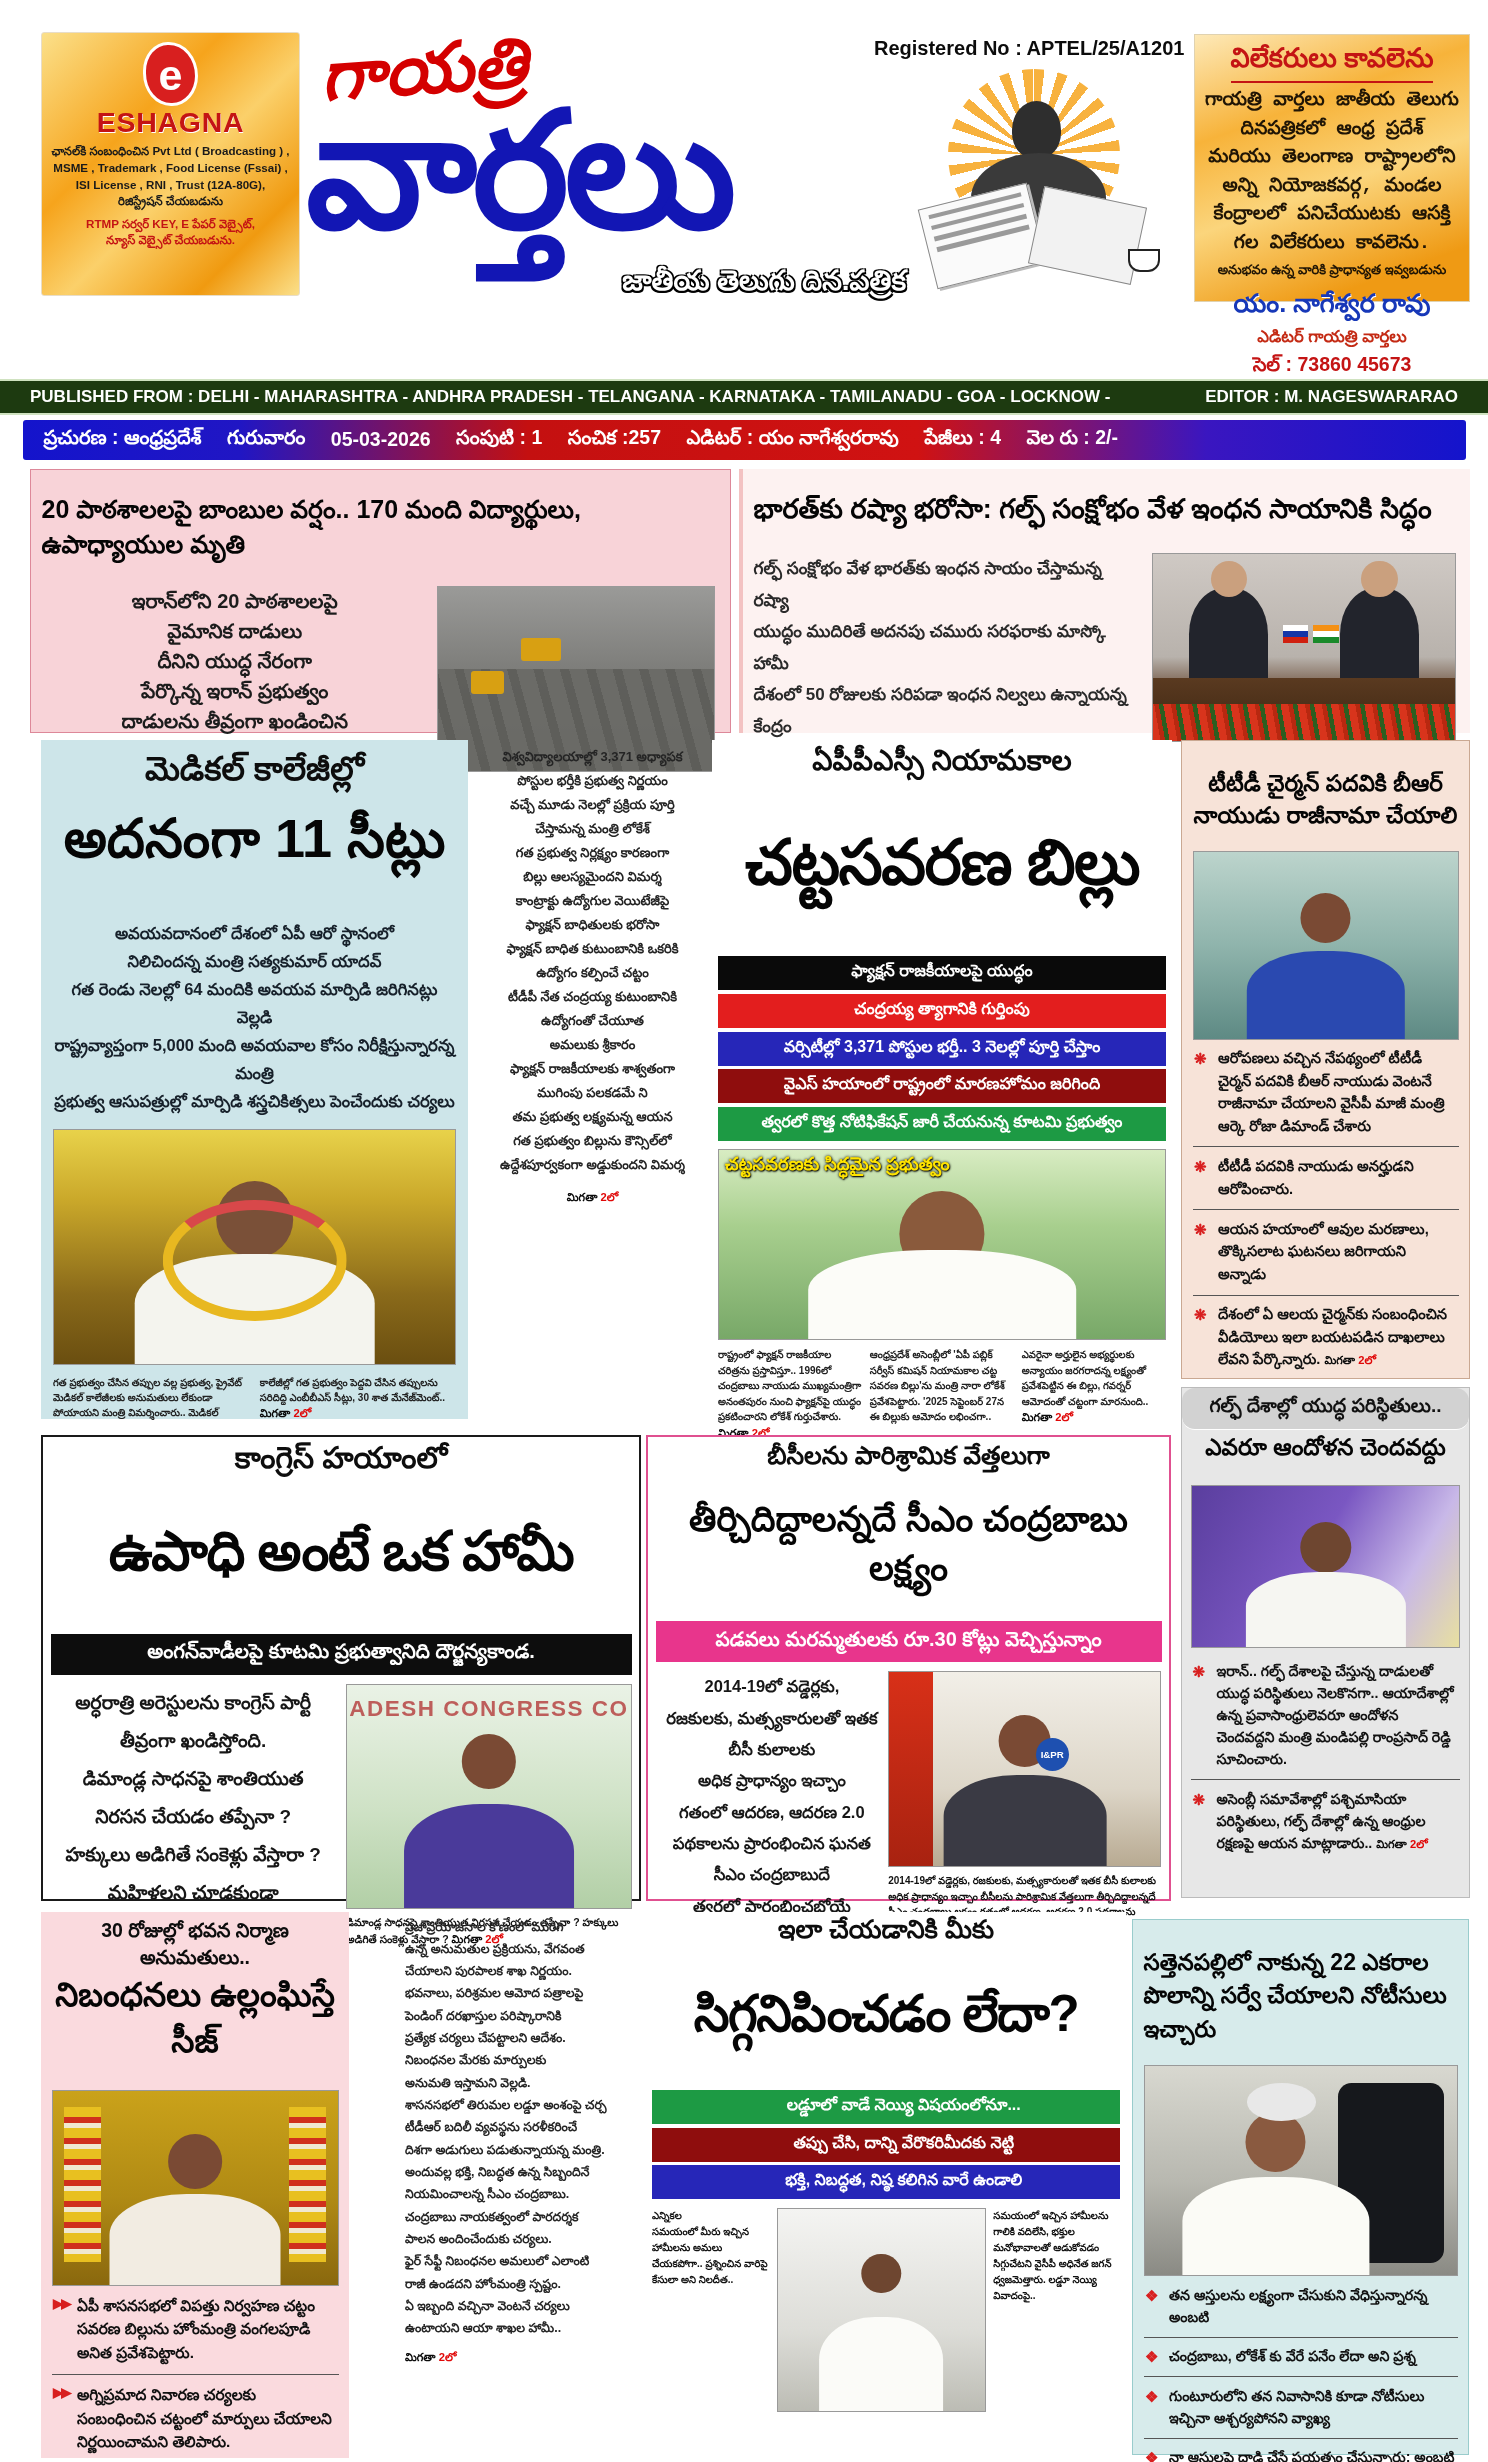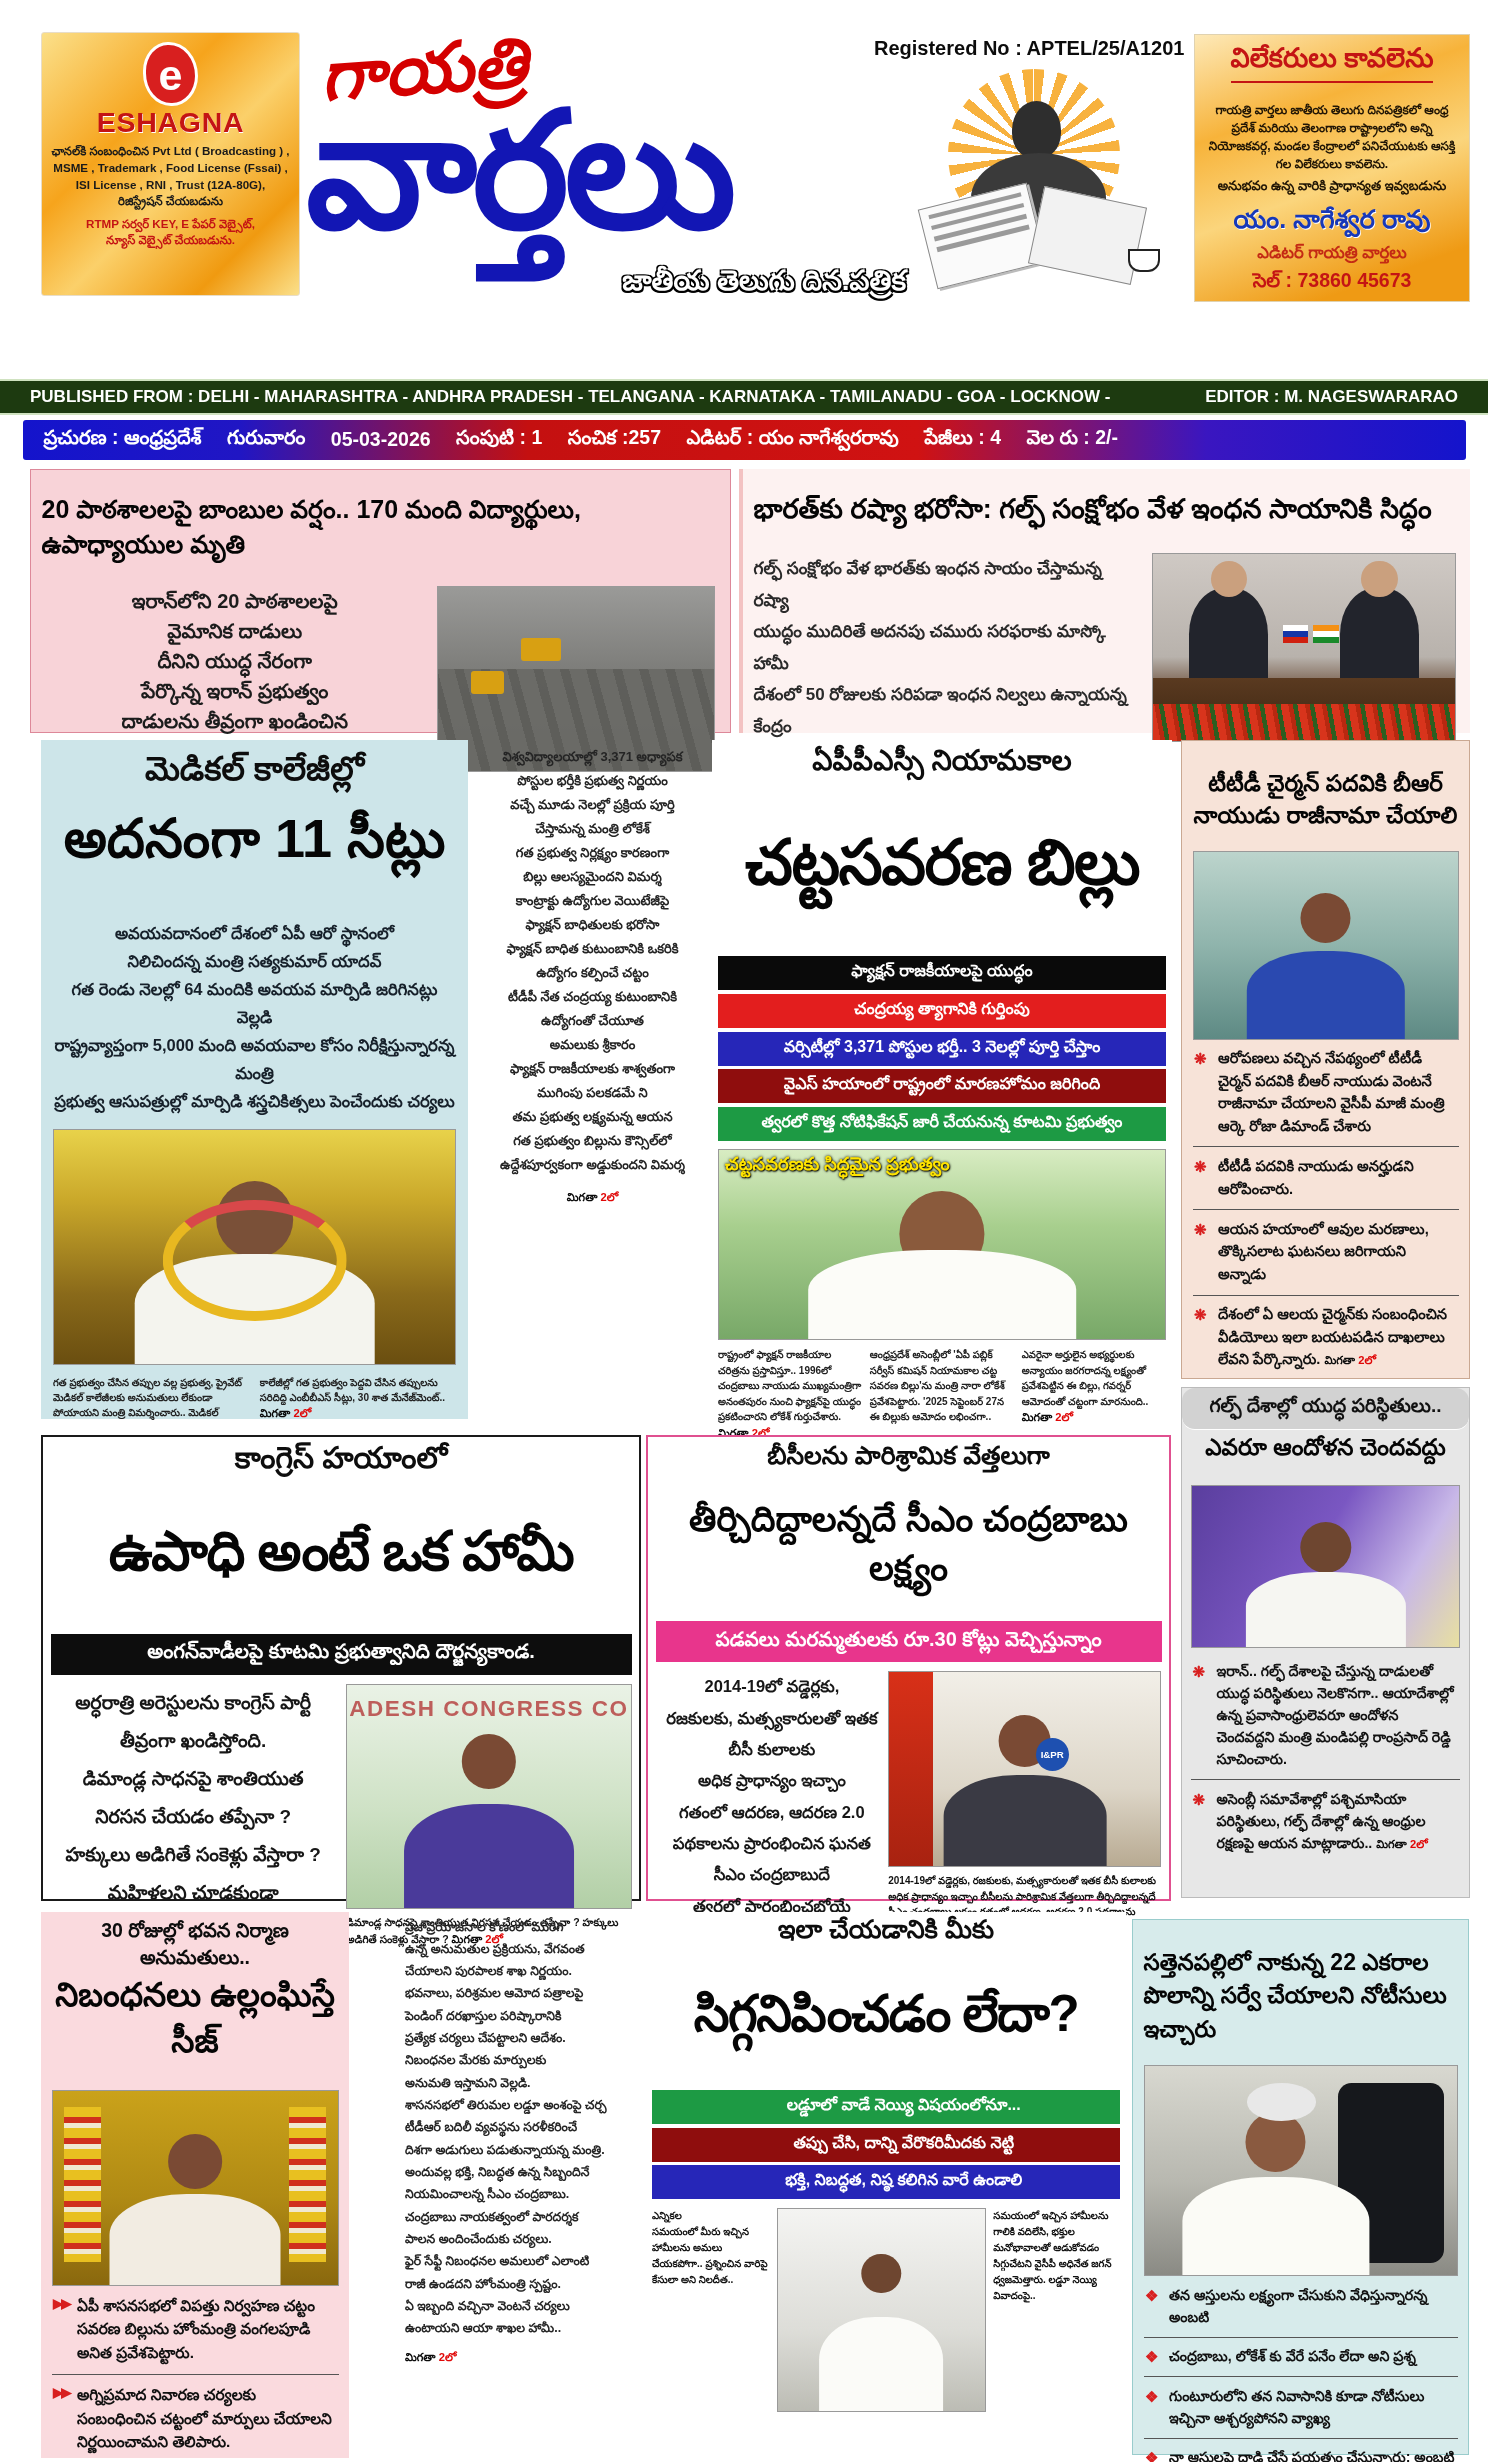--- a/index.html
+++ b/index.html
@@ -29,21 +29,21 @@
   .rd-head{position:absolute;left:131px;top:31.5px;width:49px;height:58px;border-radius:50% 50% 45% 45%;background:#2e2e2e;}
   .rd-body{position:absolute;left:90px;top:84px;width:135px;height:90px;border-radius:50% 50% 10% 10%;background:#3a3a3a;}
   .rd-paper{position:absolute;left:45px;top:126px;width:112px;height:82px;background:#fafafa;border:1.5px solid #888;transform:rotate(-14deg);box-shadow:2.2px 2.2px 0 #bbb;}
   .rd-paper i{display:block;height:4.5px;margin:6.7px 7.5px 0;background:#9a9a9a;}
   .rd-paper2{position:absolute;left:154px;top:127px;width:105px;height:79px;background:#f2f2f2;border:1.5px solid #888;transform:rotate(12deg);}
   .rd-cup{position:absolute;left:247px;top:180px;width:31.5px;height:22.5px;background:#fff;border:2.2px solid #222;border-radius:0 0 12px 12px;}
   .adbox{position:absolute;left:1194px;top:34px;width:276px;height:268px;
     background:linear-gradient(160deg,#fde9b8 0%,#f7b33a 30%,#fbd57c 55%,#ef9a14 85%);
     border:1.5px solid #e0d2b0;text-align:center;padding:7.5px 9px;}
   .ad-title{font-size:27px;font-weight:bold;color:#c41414;border-bottom:2.2px solid #c41414;display:inline-block;padding-bottom:1.5px;}
-  .ad-body{font-size:12px;font-weight:bold;color:#201505;line-height:1.5;margin-top:18px;}
+  .ad-body{font-size:19px;font-weight:bold;color:#201505;line-height:1.5;margin-top:3px;font-family:Liberation Mono, monospace;}
   .ad-note{font-size:13px;font-weight:bold;color:#201505;margin-top:4.5px;}
   .ad-name{font-size:25.5px;font-weight:bold;color:#1738b8;margin-top:9px;text-shadow:0.7px 0.7px 0 #fff;}
   .ad-role{font-size:16.5px;font-weight:bold;color:#c42a14;margin-top:3px;}
   .ad-phone{font-size:19.5px;font-weight:bold;color:#c41414;margin-top:3px;}
   .pubbar{height:36px;background:#1d3a10;border-top:2.2px solid #cfe2c0;border-bottom:2.2px solid #cfe2c0;
     color:#fff;font-weight:bold;font-size:17px;display:flex;align-items:center;justify-content:space-between;padding:0 30px;}
   .infobar{height:40px;margin:4.5px 22.5px 0;background:linear-gradient(90deg,#1414cc 0%,#2016c4 15%,#c41010 35%,#d01212 62%,#3a16c0 82%,#1414cc 100%);
     border-radius:3px;color:#fff;font-weight:bold;font-size:19.5px;display:flex;align-items:center;gap:25.5px;padding:0 21px;}
   
   #content{position:relative;height:1998px;margin-top:6px;}

